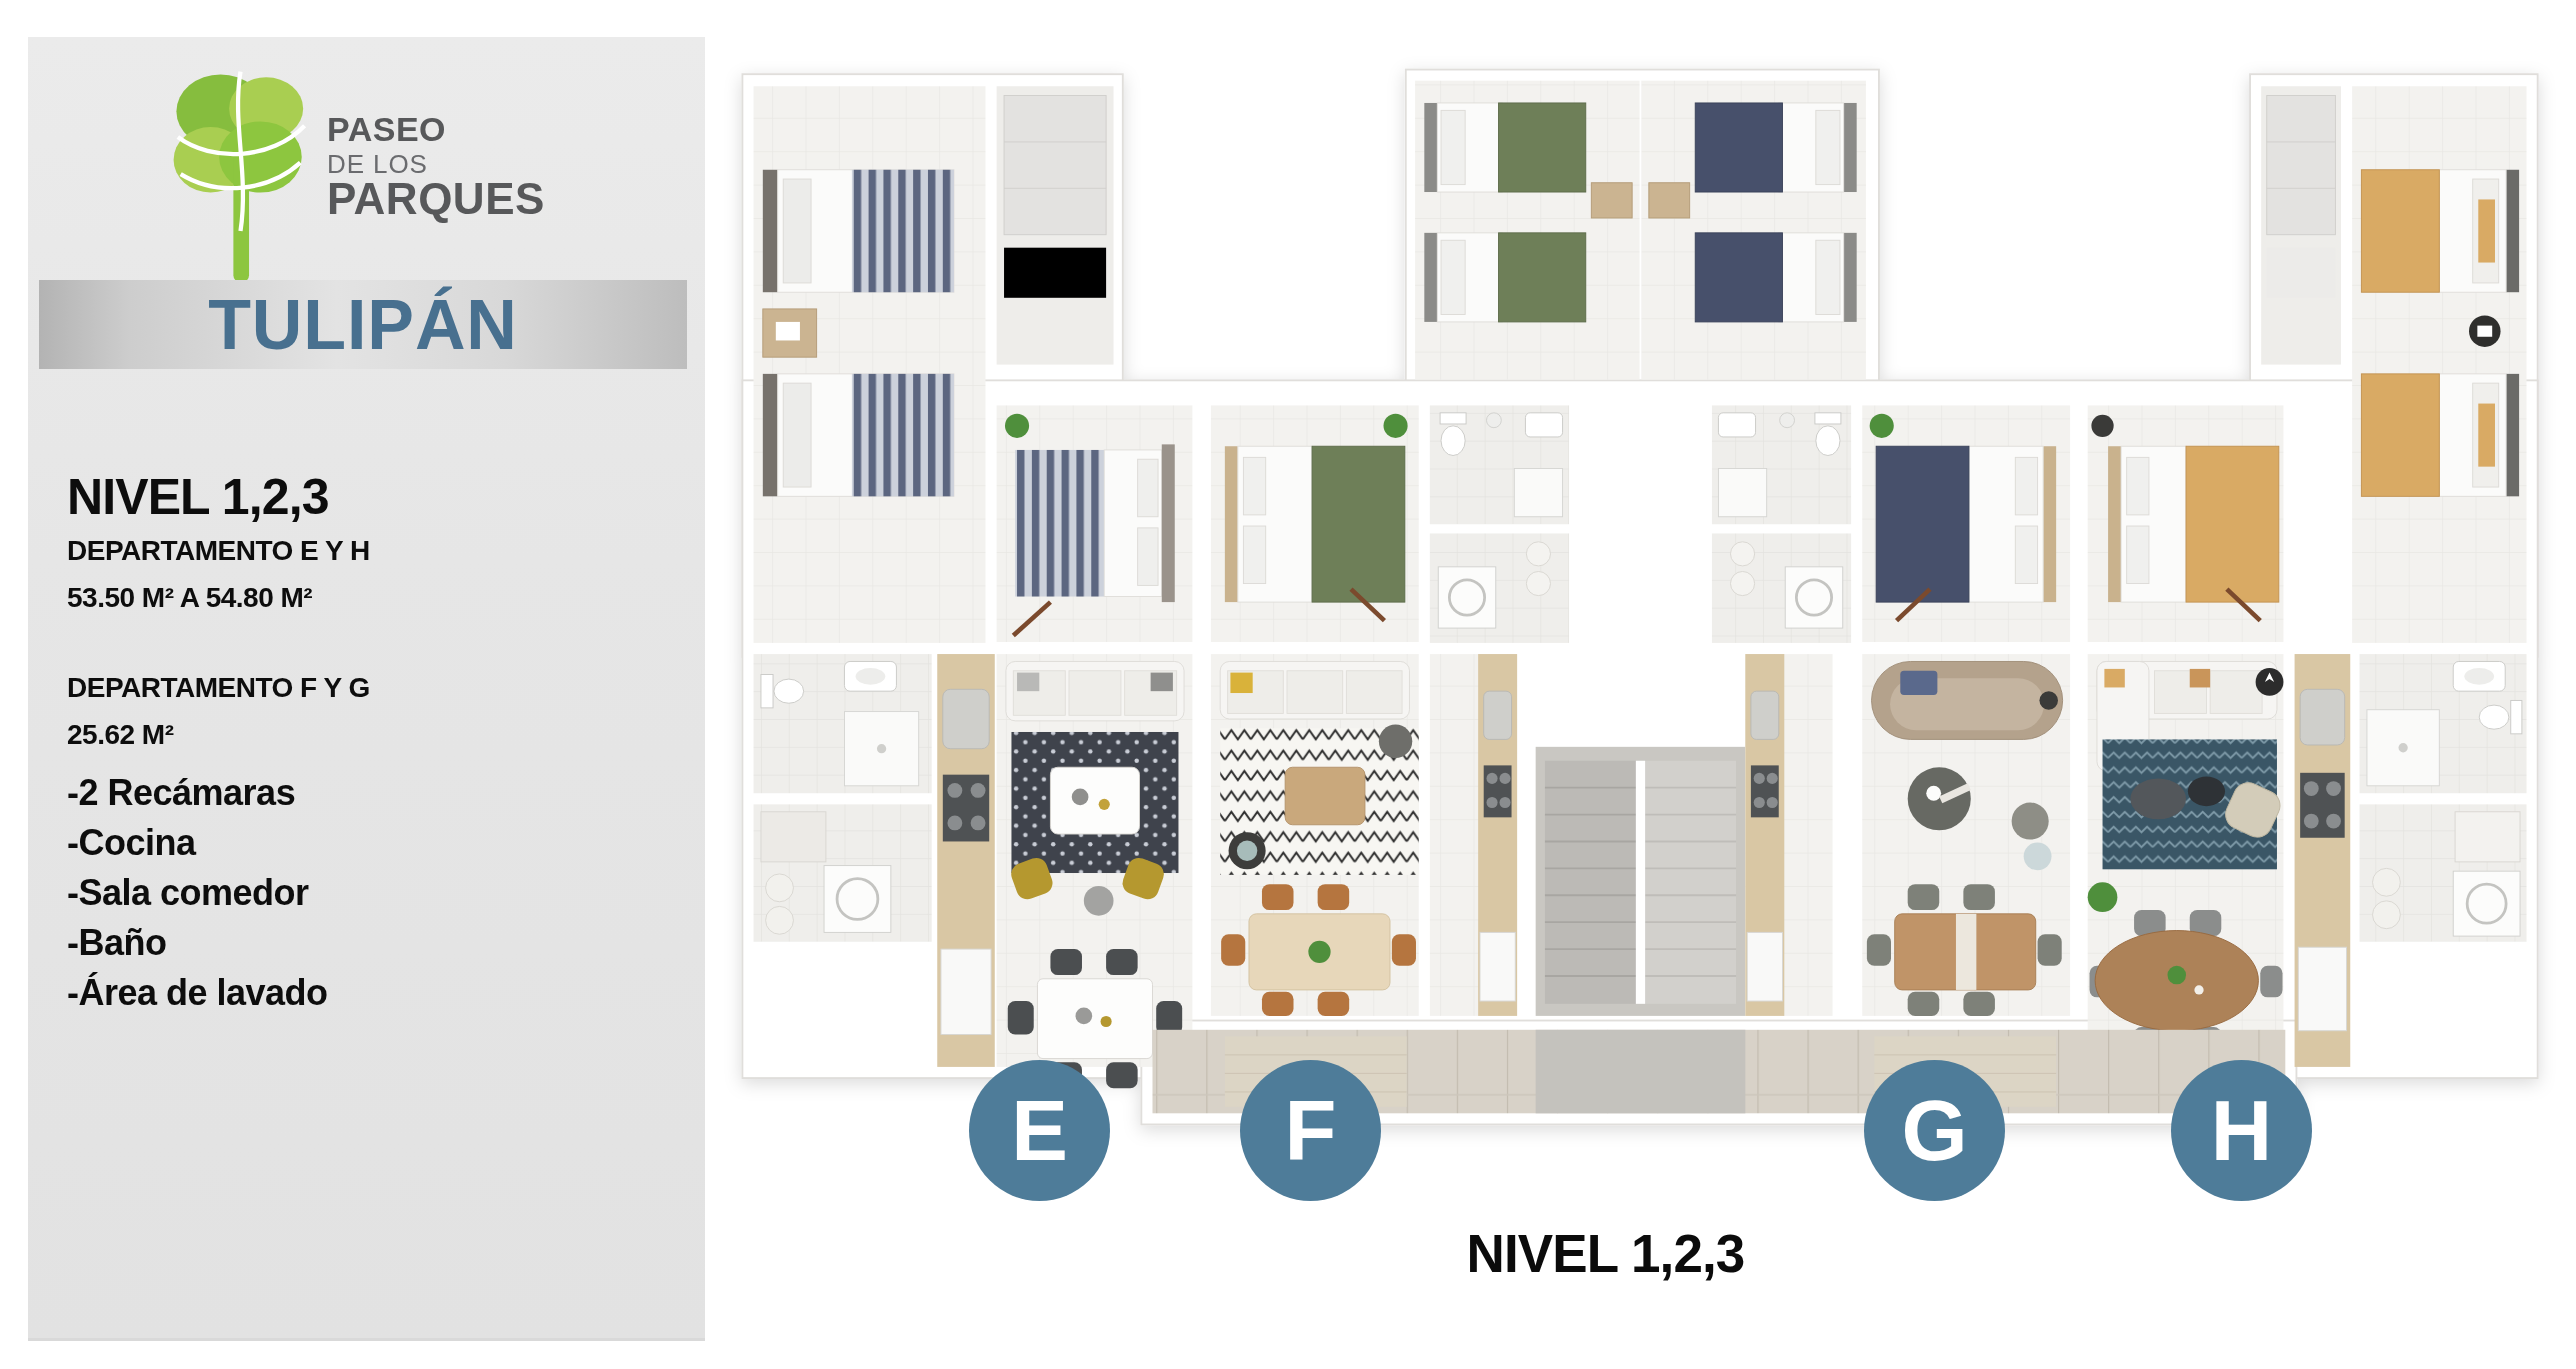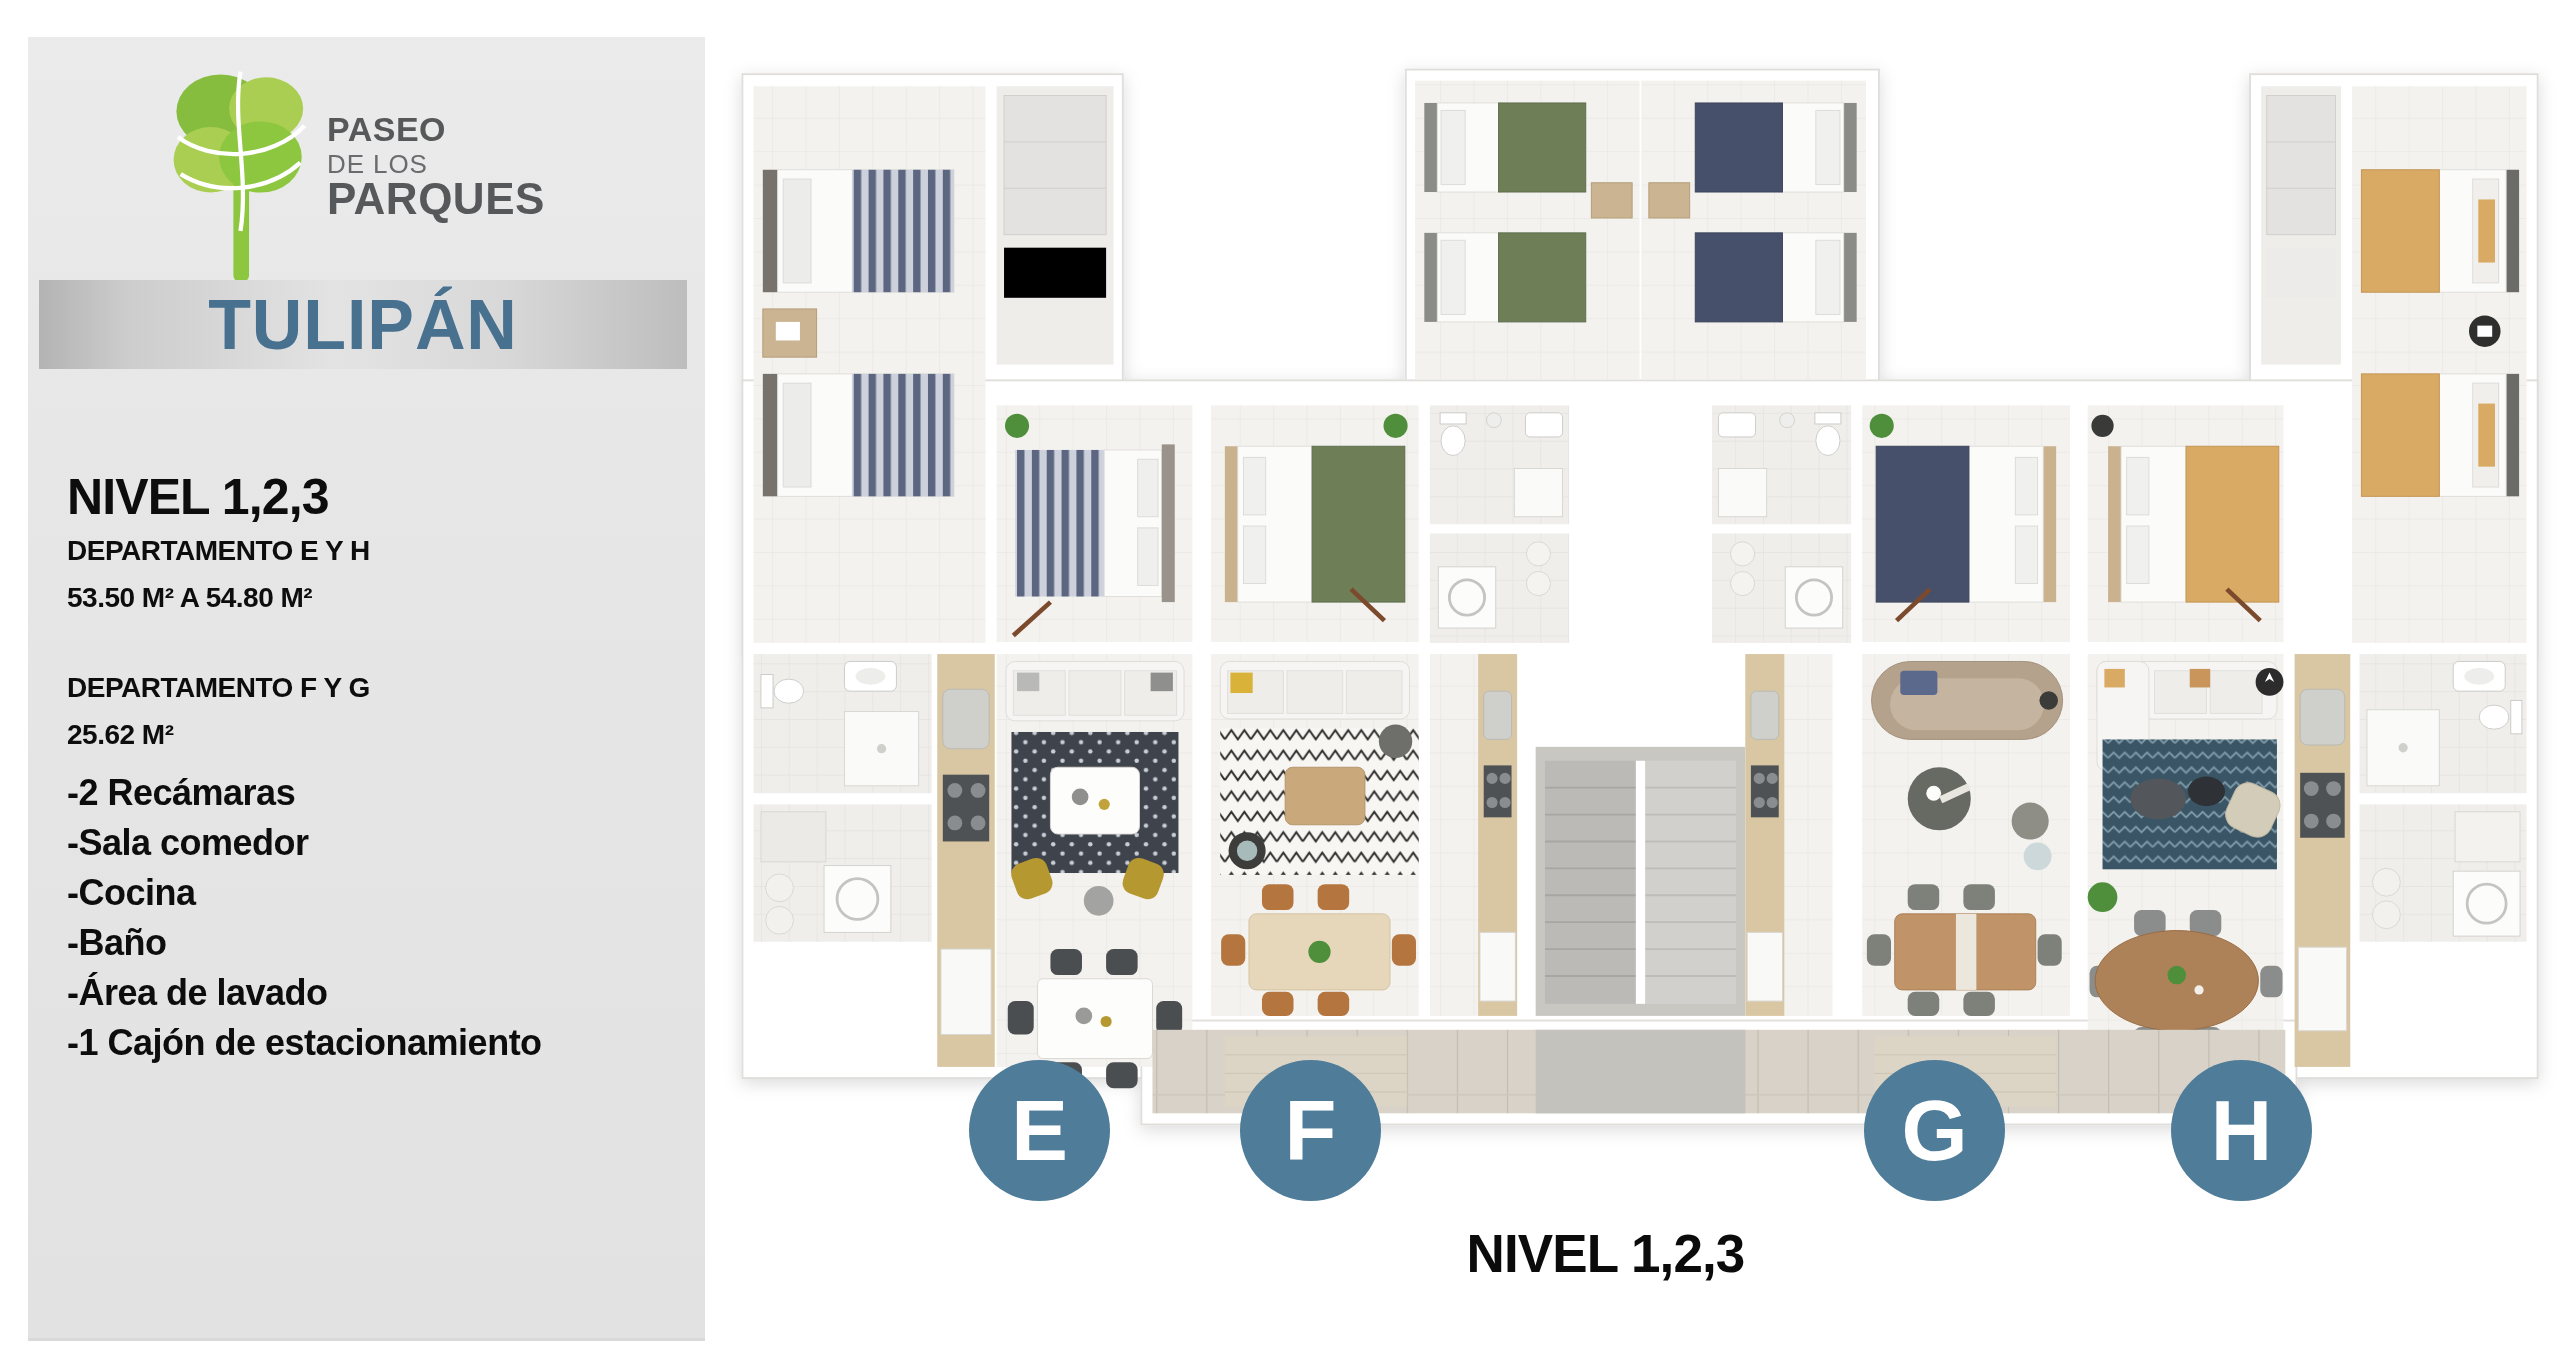--- a/index.html
+++ b/index.html
@@ -72,25 +72,24 @@
       <div>53.50 M² A 54.80 M²</div>
     </div>
 
     <div class="spec s2">
       <div>DEPARTAMENTO F Y G</div>
       <div>25.62 M²</div>
     </div>
 
     <ul class="features">
       <li>-2 Recámaras</li>
+      <li>-Cocina</li>
       <li>-Sala comedor</li>
-      <li>-Cocina</li>
       <li>-Baño</li>
       <li>-Área de lavado</li>
-      <li>-1 Cajón de estacionamiento</li>
     </ul>
   </aside>
 
   <svg class="plan-svg" width="1871" height="1169" viewBox="0 0 2016 1260">
     <defs>
       <pattern id="tile" width="36" height="36" patternUnits="userSpaceOnUse">
         <rect width="36" height="36" fill="#f3f2ef"></rect>
         <path d="M36 0H0V36" fill="none" stroke="#e9e8e4" stroke-width="1.5"></path>
       </pattern>
       <pattern id="tileBath" width="30" height="30" patternUnits="userSpaceOnUse">

